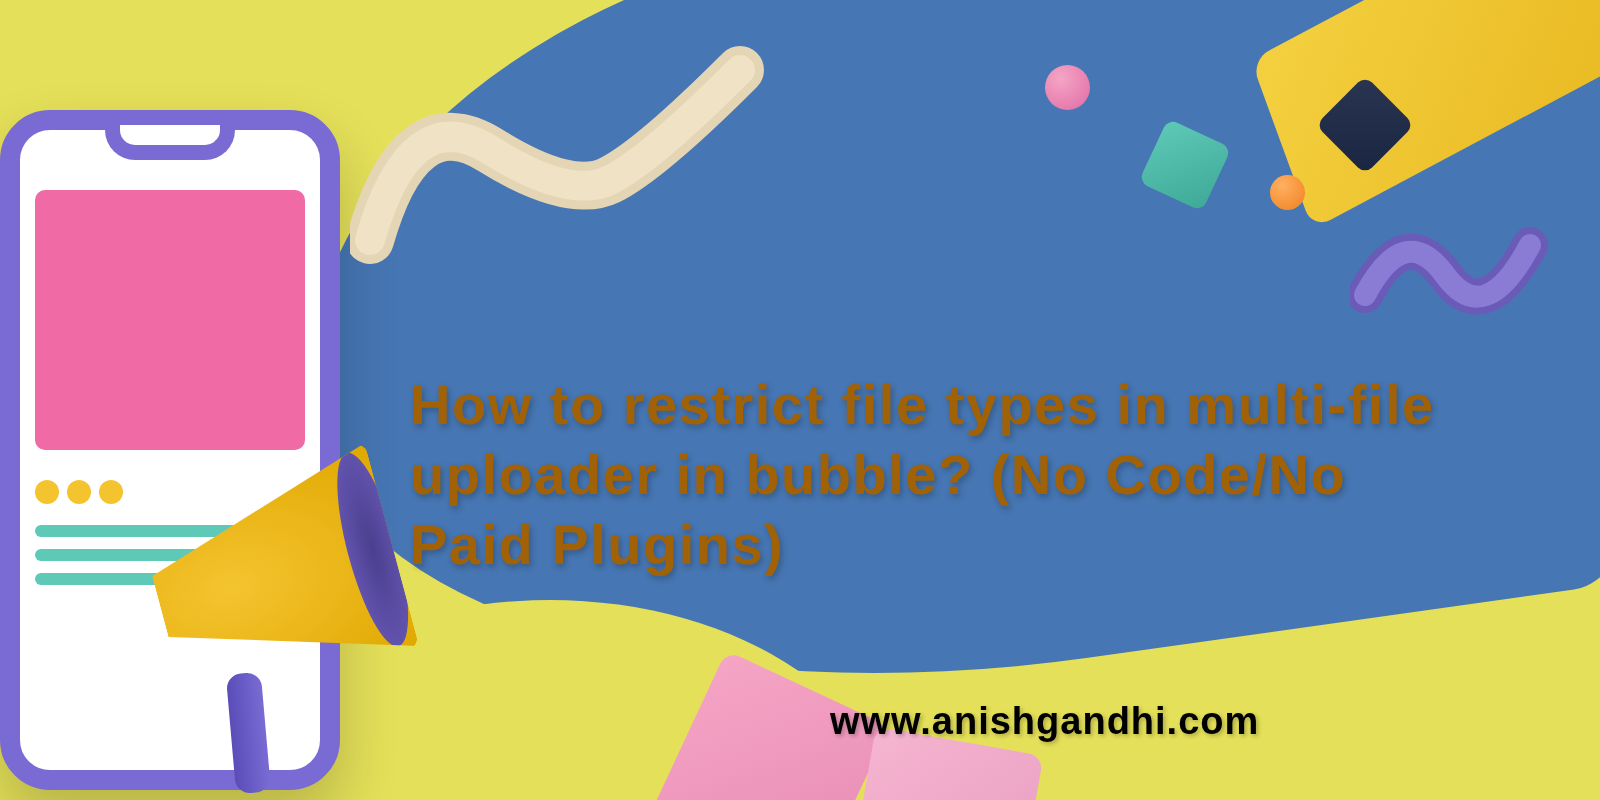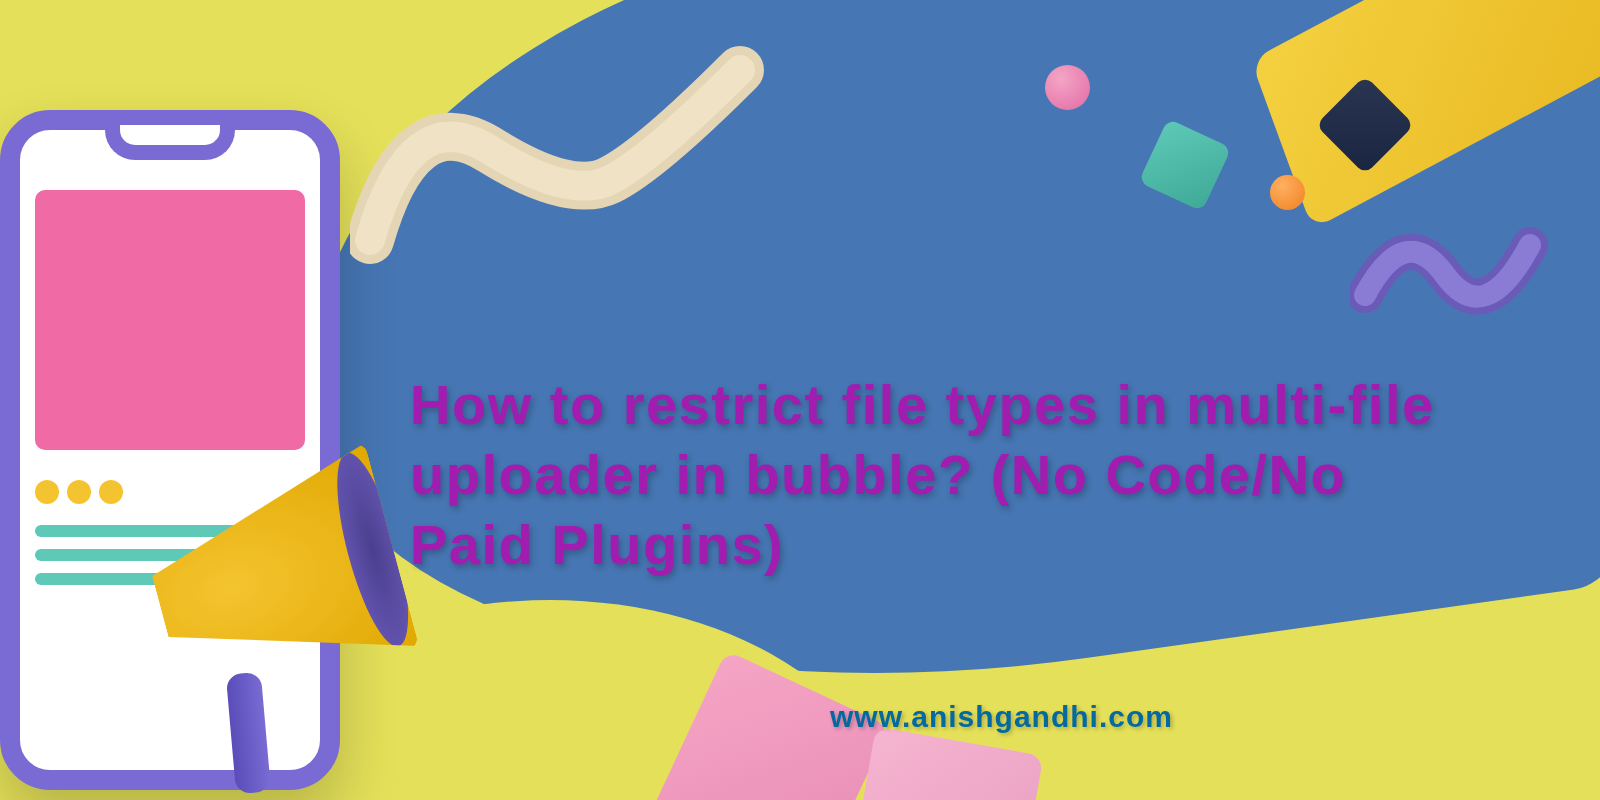--- a/index.html
+++ b/index.html
@@ -205,33 +205,33 @@
     height: 170px;
     background: linear-gradient(135deg, #f5b5d0, #e89bc0);
     transform: rotate(10deg);
     border-radius: 15px;
   }
   .title {
     position: absolute;
     left: 410px;
     top: 370px;
     width: 1050px;
-    color: #a21caf;
+    color: #a16207;
     font-size: 56px;
     font-weight: 800;
     line-height: 1.25;
     letter-spacing: 1.5px;
     text-shadow: 2px 3px 6px rgba(0,0,0,0.25);
   }
   .website {
     position: absolute;
     left: 830px;
     top: 700px;
-    color: #0369a1;
-    font-size: 30px;
+    color: #000000;
+    font-size: 38px;
     font-weight: 700;
     letter-spacing: 1px;
     text-shadow: 2px 2px 4px rgba(0,0,0,0.25);
   }
 </style>
 </head>
 <body>
 
 <div class="blue-blob"></div>
 <div class="yellow-blob-bottom"></div>

